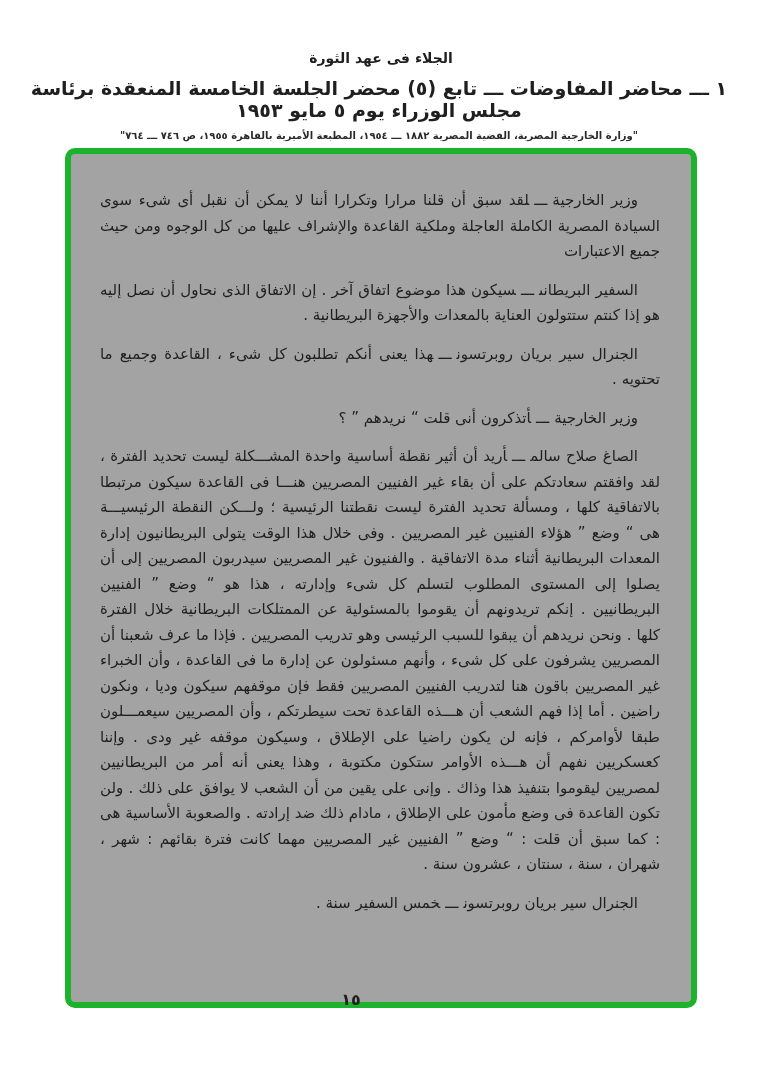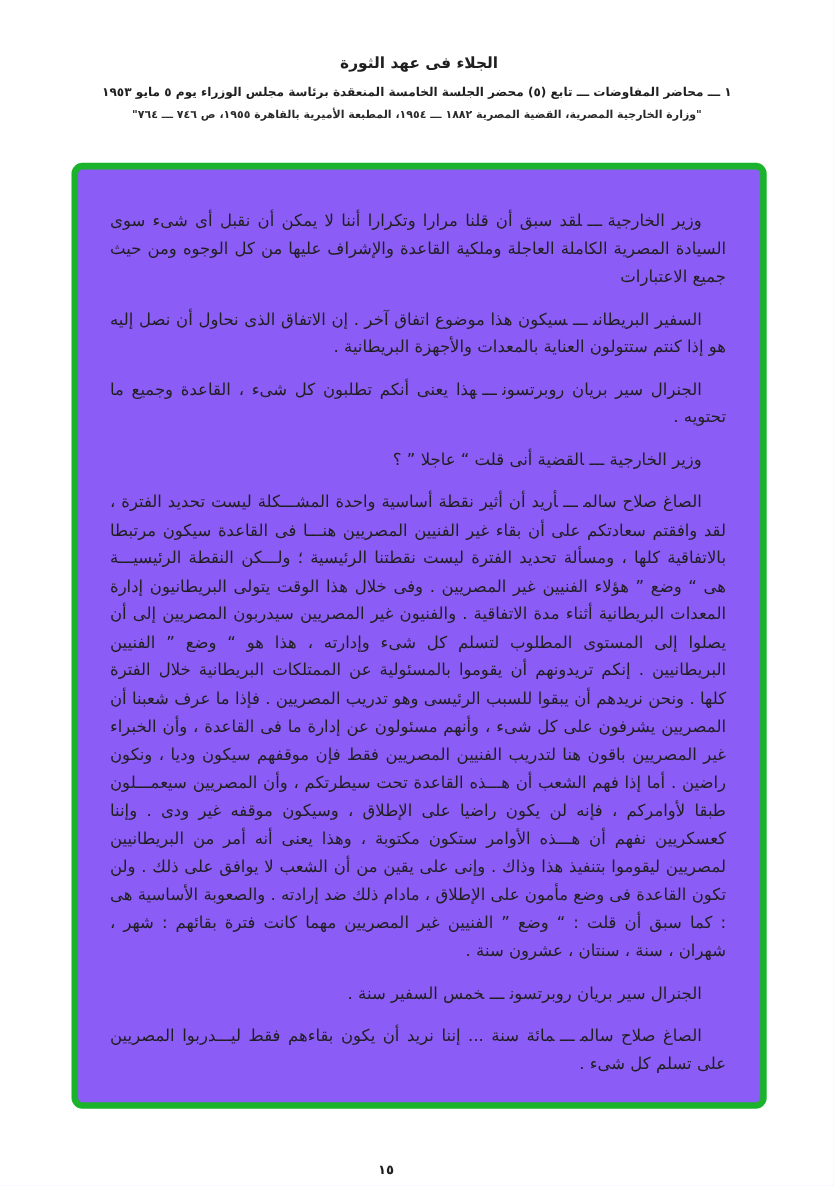--- a/index.html
+++ b/index.html
@@ -20,21 +20,21 @@
     text-align: center;
     direction: rtl;
   }
   .page-title {
     font-size: 14px;
     font-weight: bold;
     margin: 0 0 11px 4px;
     letter-spacing: 0.2px;
   }
   .page-subtitle {
-    font-size: 11px;
+    font-size: 19px;
     font-weight: bold;
     margin: 0 0 9px 0;
   }
   .page-citation {
     font-size: 10px;
     font-weight: bold;
     color: #2a2a2a;
   }
   .text-frame {
     position: absolute;
@@ -42,35 +42,35 @@
     top: 148px;
     width: 632px;
     height: 860px;
     border: 6px solid #1cb32c;
     border-radius: 10px;
     padding: 34px 31px 0 29px;
     direction: rtl;
     text-align: justify;
     font-size: 15px;
     line-height: 25.5px;
-    background: #8b5cf6;
+    background: #a3a3a3;
   }
   .para {
     margin: 0 0 13px 0;
     text-indent: 22px;
   }
   .speaker { white-space: nowrap; }
   .sep { margin: 0 5px; }
   .page-footer {
     position: absolute;
-    top: 1056px;
+    top: 990px;
     left: 0;
     width: 702px;
     text-align: center;
-    font-size: 12px;
+    font-size: 16px;
     font-weight: bold;
     direction: rtl;
   }
 </style>
 </head>
 <body>
 
 <header class="page-header">
   <h1 class="page-title">الجلاء فى عهد الثورة</h1>
   <h2 class="page-subtitle">١ ـــ محاضر المفاوضات ـــ تابع (٥) محضر الجلسة الخامسة المنعقدة برئاسة مجلس الوزراء يوم ٥ مايو ١٩٥٣</h2>
@@ -85,33 +85,30 @@
 
   <p class="para">
     <span class="speaker">السفير البريطانى</span><span class="sep">ـــ</span><span class="speech">سيكون هذا موضوع اتفاق آخر . إن الاتفاق الذى نحاول أن نصل إليه هو إذا كنتم ستتولون العناية بالمعدات والأجهزة البريطانية .</span>
   </p>
 
   <p class="para">
     <span class="speaker">الجنرال سير بريان روبرتسون</span><span class="sep">ـــ</span><span class="speech">هذا يعنى أنكم تطلبون كل شىء ، القاعدة وجميع ما تحتويه .</span>
   </p>
 
   <p class="para">
-    <span class="speaker">وزير الخارجية</span><span class="sep">ـــ</span><span class="speech">القضية أنى قلت “ عاجلا ” ؟</span>
+    <span class="speaker">وزير الخارجية</span><span class="sep">ـــ</span><span class="speech">أتذكرون أنى قلت “ نريدهم ” ؟</span>
   </p>
 
 
   <p class="para">
     <span class="speaker">الصاغ صلاح سالم</span><span class="sep">ـــ</span><span class="speech">أريد أن أثير نقطة أساسية واحدة المشـــكلة ليست تحديد الفترة ، لقد وافقتم سعادتكم على أن بقاء غير الفنيين المصريين هنـــا فى القاعدة سيكون مرتبطا بالاتفاقية كلها ، ومسألة تحديد الفترة ليست نقطتنا الرئيسية ؛ ولـــكن النقطة الرئيسيـــة هى “ وضع ” هؤلاء الفنيين غير المصريين . وفى خلال هذا الوقت يتولى البريطانيون إدارة المعدات البريطانية أثناء مدة الاتفاقية . والفنيون غير المصريين سيدربون المصريين إلى أن يصلوا إلى المستوى المطلوب لتسلم كل شىء وإدارته ، هذا هو “ وضع ” الفنيين البريطانيين . إنكم تريدونهم أن يقوموا بالمسئولية عن الممتلكات البريطانية خلال الفترة كلها . ونحن نريدهم أن يبقوا للسبب الرئيسى وهو تدريب المصريين . فإذا ما عرف شعبنا أن المصريين يشرفون على كل شىء ، وأنهم مسئولون عن إدارة ما فى القاعدة ، وأن الخبراء غير المصريين باقون هنا لتدريب الفنيين المصريين فقط فإن موقفهم سيكون وديا ، ونكون راضين . أما إذا فهم الشعب أن هـــذه القاعدة تحت سيطرتكم ، وأن المصريين سيعمـــلون طبقا لأوامركم ، فإنه لن يكون راضيا على الإطلاق ، وسيكون موقفه غير ودى . وإننا كعسكريين نفهم أن هـــذه الأوامر ستكون مكتوبة ، وهذا يعنى أنه أمر من البريطانيين لمصريين ليقوموا بتنفيذ هذا وذاك . وإنى على يقين من أن الشعب لا يوافق على ذلك . ولن تكون القاعدة فى وضع مأمون على الإطلاق ، مادام ذلك ضد إرادته . والصعوبة الأساسية هى : كما سبق أن قلت : “ وضع ” الفنيين غير المصريين مهما كانت فترة بقائهم : شهر ، شهران ، سنة ، سنتان ، عشرون سنة .</span>
   </p>
 
   <p class="para">
     <span class="speaker">الجنرال سير بريان روبرتسون</span><span class="sep">ـــ</span><span class="speech">خمس السفير سنة .</span>
   </p>
 
-  <p class="para">
-    <span class="speaker">الصاغ صلاح سالم</span><span class="sep">ـــ</span><span class="speech">مائة سنة ... إننا نريد أن يكون بقاءهم فقط ليـــدربوا المصريين على تسلم كل شىء .</span>
-  </p>
 
 </main>
 
 <footer class="page-footer">
   <span>١٥</span>
 </footer>
 
 </body></html>

